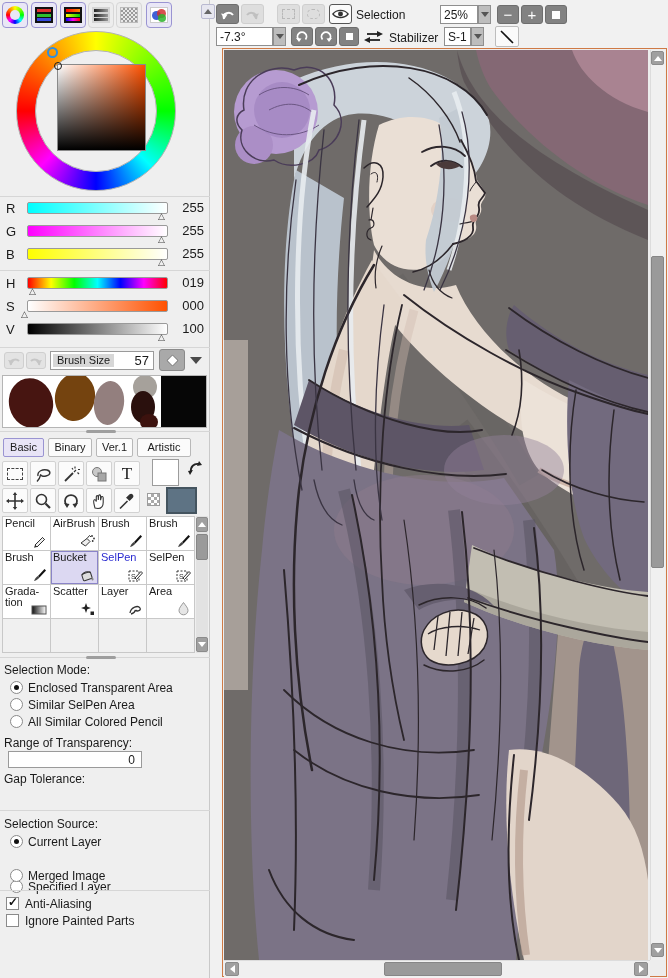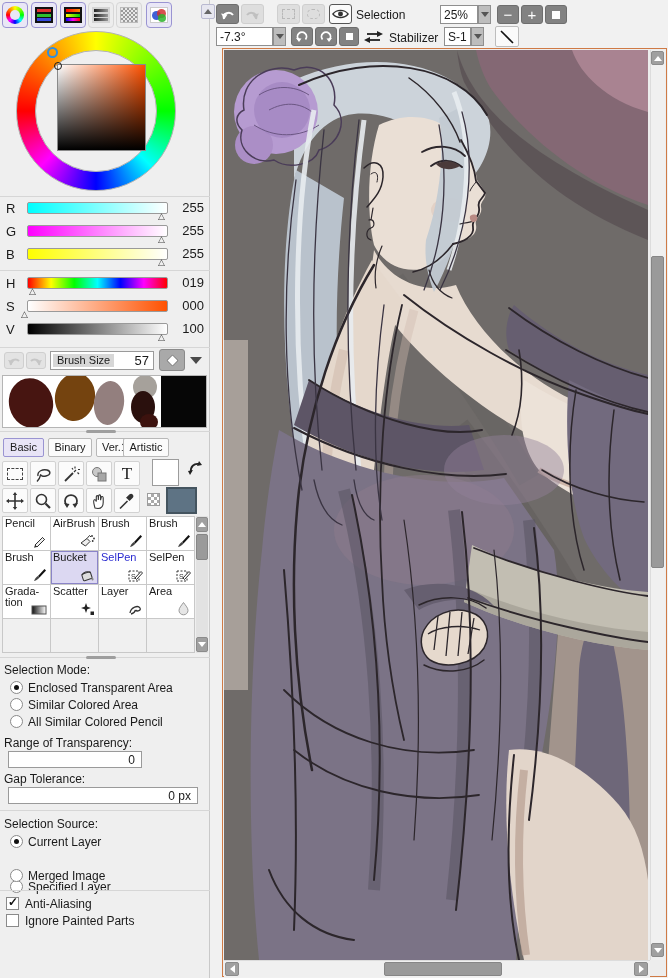--- a/index.html
+++ b/index.html
@@ -211,21 +211,21 @@
       <rect x="158" y="0" width="47" height="51" fill="#060606"></rect>
     </svg>
   </div>
 
   <div class="hr" style="top:431px"></div>
     <div class="grip" style="top:430px"></div>
 
   <div class="tab on" style="left:3px;width:41px"><span>Basic</span></div>
   <div class="tab" style="left:48px;width:44px"><span>Binary</span></div>
   <div class="tab" style="left:96px;width:37px"><span>Ver.1</span></div>
-  <div class="tab" style="left:123px;width:46px"><span>Artistic</span></div>
+  <div class="tab" style="left:137px;width:54px"><span>Artistic</span></div>
 
   <div class="gbtn" style="left:2px;top:461px">
       <span style="width:16px;height:12px;border:1px dashed #444"></span>
     </div>
   <div class="gbtn" style="left:30px;top:461px">
     <svg width="18" height="18" viewBox="0 0 18 18">
         <path d="M4,11 C3,6 9,4 13,5 C17,6 17,10 12,11 C9,11.6 6.5,11 6.8,9.4 M6.8,9.4 C6,13 4.5,15 3,16.5" stroke="#333" stroke-width="1.4" fill="none"></path>
       </svg>
     </div>
   <div class="gbtn" style="left:58px;top:461px">
@@ -372,27 +372,26 @@
   <div class="sb-thumb" style="left:196px;top:534px;width:12px;height:26px"></div>
   <div class="sb-btn" style="left:196px;top:637px;width:12px;height:15px">
       <i class="tri-dn"></i>
     </div>
 
   <div class="hr" style="top:657px"></div>
     <div class="grip" style="top:656px"></div>
 
   <div class="sec-label" style="top:663px">Selection Mode:</div>
   <div class="opt" style="top:681px"><span class="radio on"></span><span>Enclosed Transparent Area</span></div>
-  <div class="opt" style="top:698px"><span class="radio"></span><span>Similar Colored Area</span></div>
+  <div class="opt" style="top:698px"><span class="radio"></span><span>Similar SelPen Area</span></div>
   <div class="opt" style="top:715px"><span class="radio"></span><span>All Similar Colored Pencil</span></div>
 
   <div class="sec-label" style="top:736px">Range of Transparency:</div>
   <div class="tinput" style="left:8px;top:751px;width:134px">0</div>
   <div class="sec-label" style="top:772px">Gap Tolerance:</div>
-  <div class="tinput" style="left:8px;top:787px;width:190px">0 px</div>
 
   <div class="hr" style="top:810px"></div>
 
   <div class="sec-label" style="top:817px">Selection Source:</div>
   <div class="opt" style="top:835px"><span class="radio on"></span><span>Current Layer</span></div>
   <div class="opt" style="top:880px"><span class="radio"></span><span>Specified Layer</span></div>
   <div class="opt" style="top:869px"><span class="radio"></span><span>Merged Image</span></div>
 
   <div class="hr" style="top:890px"></div>
 

